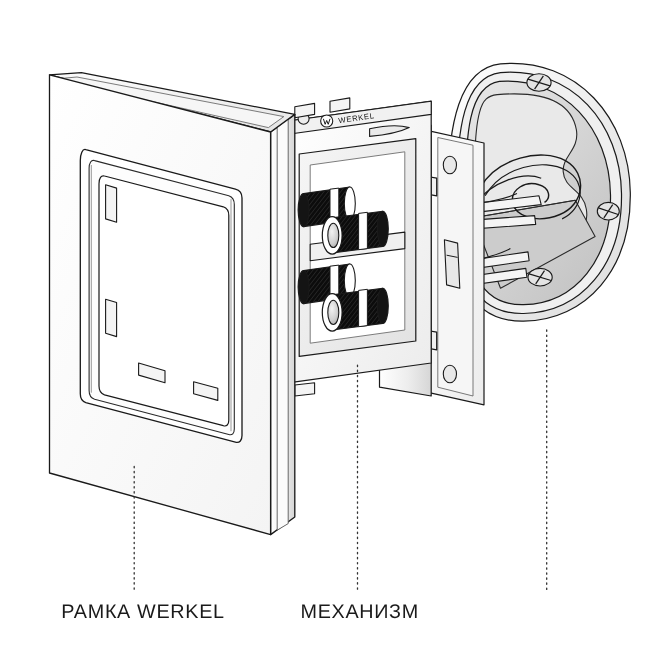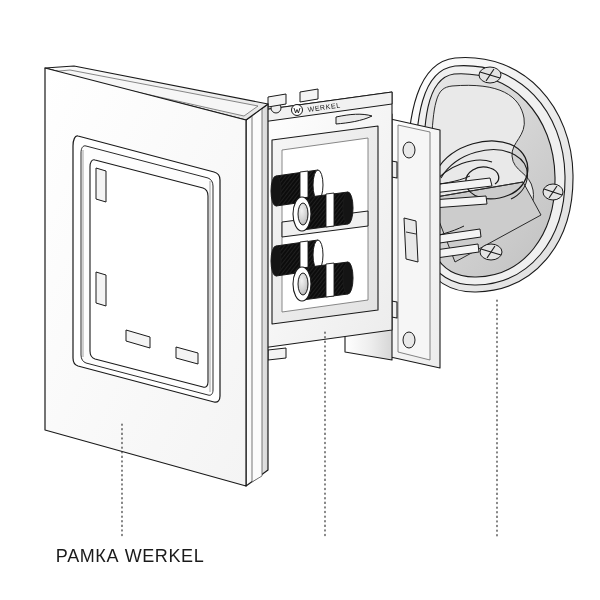--- a/index.html
+++ b/index.html
@@ -299,15 +299,16 @@
 
     <g stroke="#333333" stroke-width="1.2" stroke-dasharray="1.2 3.4" stroke-linecap="round">
       <line x1="122" y1="424" x2="122" y2="537"></line>
       <line x1="325" y1="332" x2="325" y2="537"></line>
       <line x1="497" y1="300" x2="497" y2="537"></line>
     </g>
   </svg>
 
   <div class="labels">
     <div class="part-label" id="label-frame">РАМКА WERKEL</div>
+    <div class="part-label" id="label-mech">МЕХАНИЗМ</div>
   </div>
 
 </div>
 
 </body></html>

